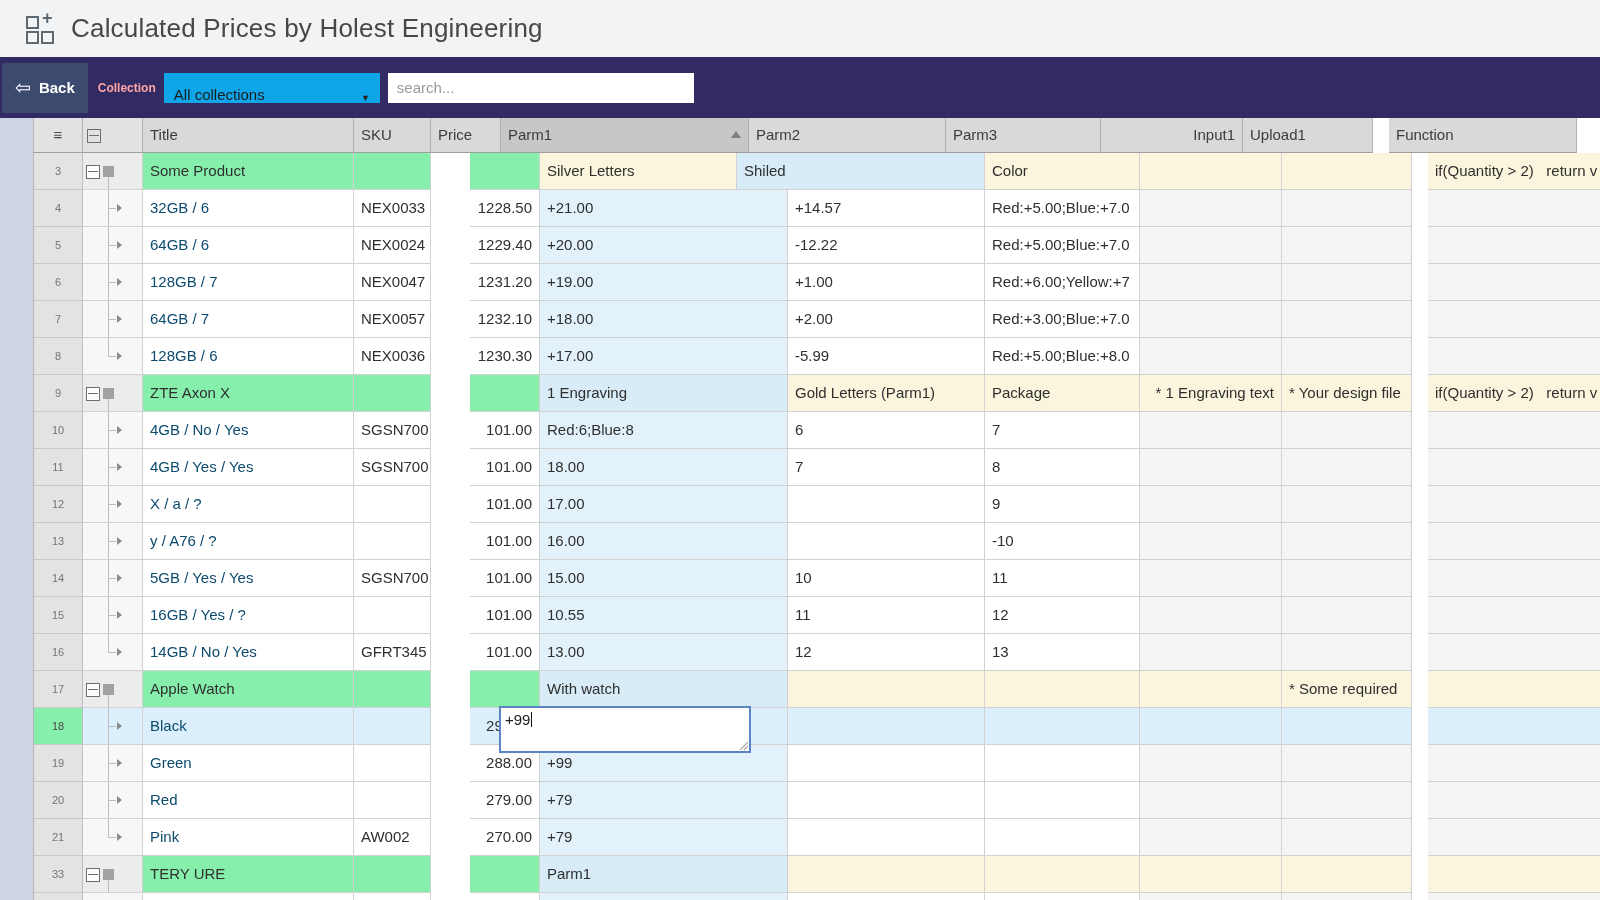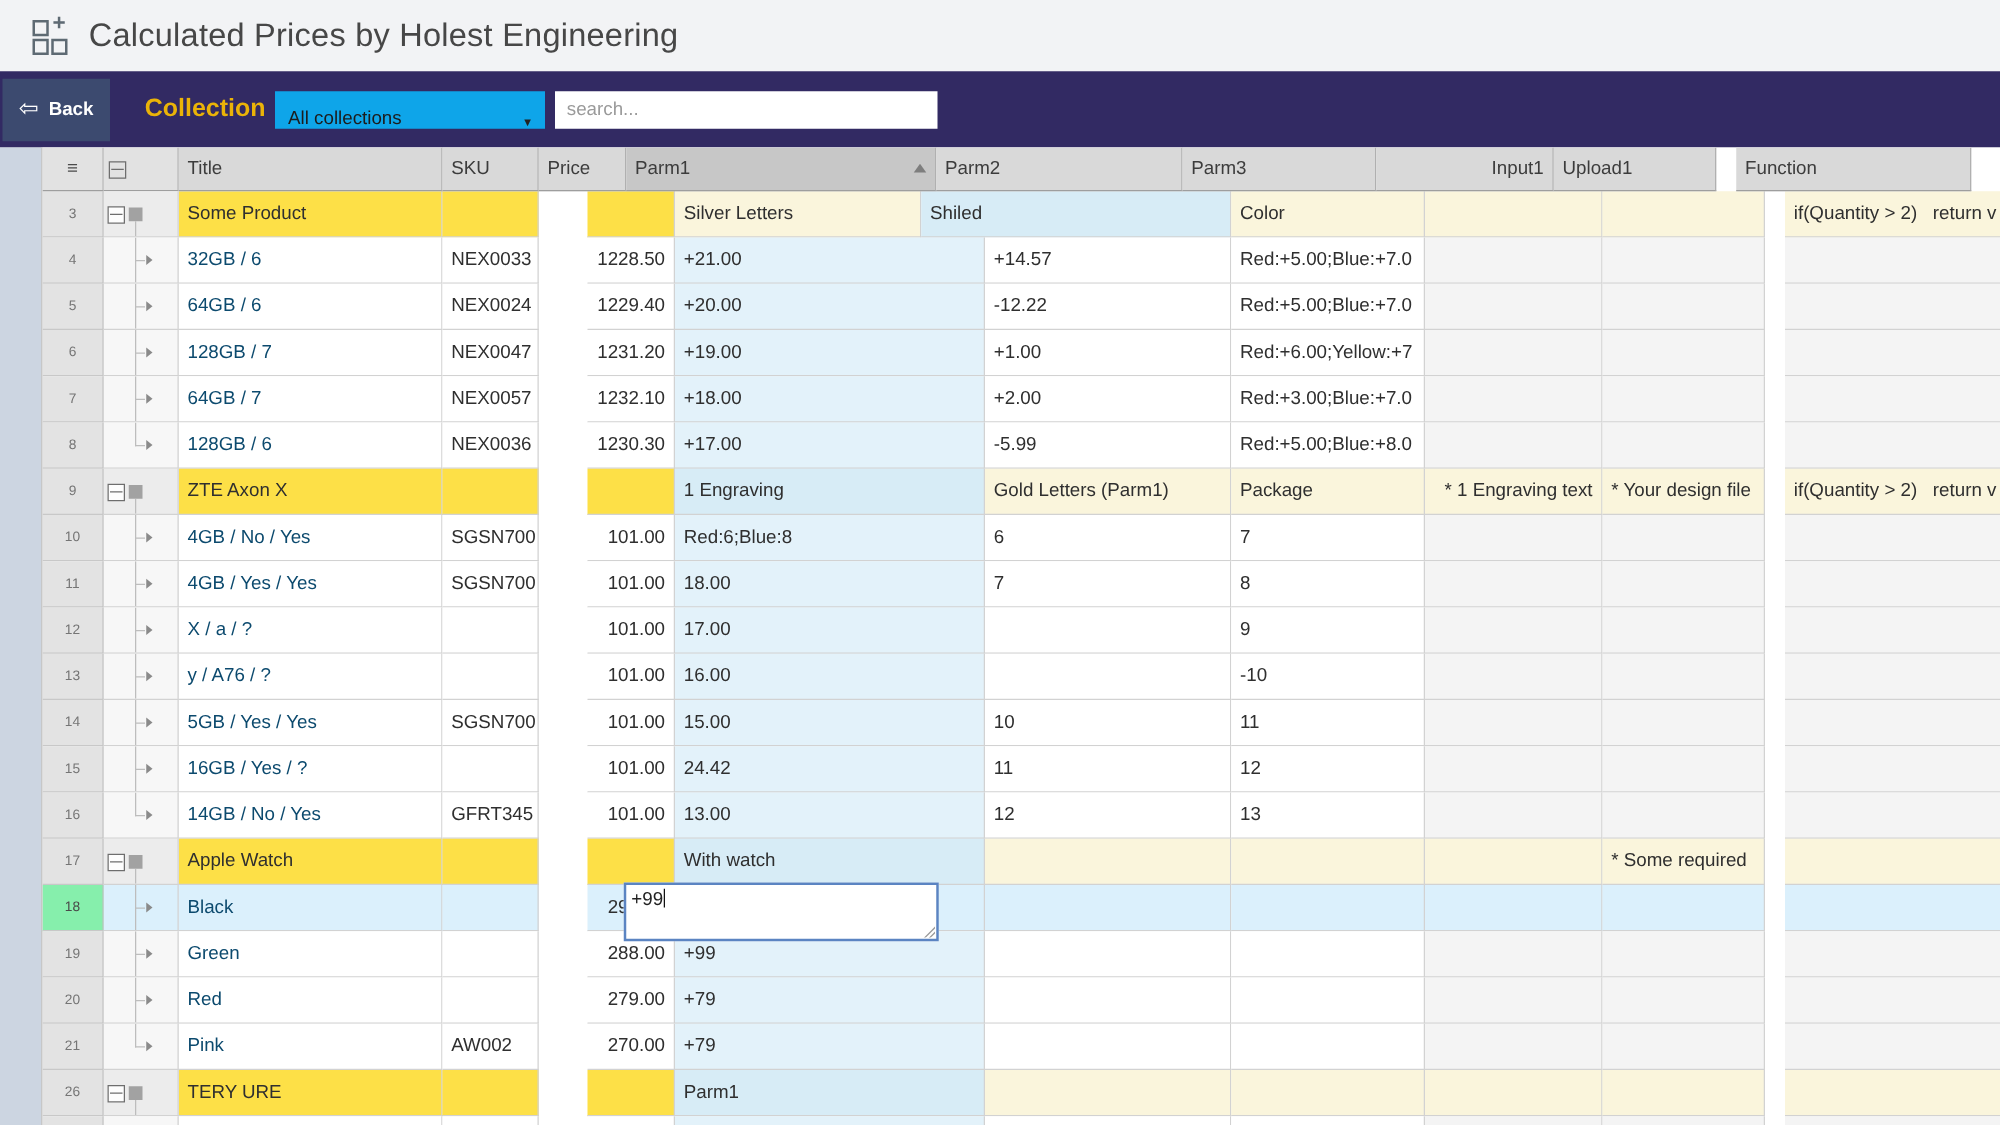--- a/index.html
+++ b/index.html
@@ -18,21 +18,21 @@
   .app-icon .plus { position:absolute; left:17px; top:-5px; font-size:18px; font-weight:bold; color:#5e6a73; }
   .page-title { font-size:26px; font-weight:400; color:#474747; letter-spacing:0.2px; }
 
   
   .toolbar { position:absolute; top:57px; left:0; width:1600px; height:61px;
              background:#322a63; display:flex; align-items:center; }
   .back-btn { margin-left:2px; height:50px; background:#3c4a6f; color:#fff; border:none;
               font-family:"Liberation Sans", sans-serif; font-size:15px; font-weight:bold;
               display:flex; align-items:center; gap:8px; padding:0 13px; cursor:pointer; }
   .back-arrow { font-size:19px; line-height:1; font-weight:normal; }
-  .collection-label { color:#eab308; font-weight:bold; font-size:20px; margin-left:28px; }
+  .collection-label { color:#fca5a5; font-weight:bold; font-size:12px; margin-left:10px; }
   .select { margin-left:8px; width:216px; height:30px; background:#0ea5e9; display:flex;
             align-items:flex-end; justify-content:space-between; padding:0 10px; font-size:15px;
             color:#1c1c1c; box-sizing:border-box; cursor:default; }
   .select .caret { font-size:9px; color:#222; }
   .search { margin-left:8px; width:306px; height:30px; border:none; padding:0 9px; font-size:15px;
             box-sizing:border-box; font-family:"Liberation Sans", sans-serif; }
   .search::placeholder { color:#9a9a9a; }
 
   
   .side-strip { position:absolute; top:118px; left:0; width:33px; height:782px; background:#ccd5e1; }
@@ -60,21 +60,21 @@
   .cell { box-sizing:border-box; border-right:1px solid #d2d2d2; border-bottom:1px solid #d2d2d2;
           line-height:36px; font-size:15px; color:#2f2f2f; padding:0 7px; overflow:hidden;
           white-space:pre; flex:0 0 auto; background:#fff; }
   .cell.rh { background:#e3e3e3; border-right:1px solid #bdbdbd; border-bottom:1px solid #c8c8c8;
              color:#757575; font-size:11px; text-align:center; padding:0; }
   .cell.ic { padding:0; position:relative; }
   .price { text-align:right;margin-left:39px; }
 
   .parent .ic { background:#ececec; }
   .child  .ic { background:#f7f7f7; }
-  .parent .c-title, .parent .c-sku, .parent .c-price { background:#fde047; }
+  .parent .c-title, .parent .c-sku, .parent .c-price { background:#86efac; }
   .parent .c-p1 { background:#d7ecf6; }
   .parent .c-p2, .parent .c-p3, .parent .aux { background:#faf5dc; }
   .child .c-p1 { background:#e3f2fa; }
   .child .aux  { background:#f4f4f4; }
   .child .c-title { color:#0c4a6e; }
   .sel .cell { background:#dbf0fc; }
   .sel .cell.rh { background:#86efac; color:#4a4a4a; }
   .sel .ic { background:#dbf0fc; }
 
   
@@ -305,21 +305,21 @@
           <div class="cell c-i1 aux"></div>
           <div class="cell c-u1 aux"></div>
           <div class="cell c-fn aux"></div>
         </div>
         <div class="row child">
           <div class="cell c-rh rh">15</div>
           <div class="cell c-ic ic"><div class="vline full"></div><div class="hstub"></div><div class="tri"></div></div>
           <div class="cell c-title">16GB / Yes / ?</div>
           <div class="cell c-sku"></div>
           <div class="cell c-price price">101.00</div>
-          <div class="cell c-p1">24.42</div>
+          <div class="cell c-p1">10.55</div>
           <div class="cell c-p2">11</div>
           <div class="cell c-p3">12</div>
           <div class="cell c-i1 aux"></div>
           <div class="cell c-u1 aux"></div>
           <div class="cell c-fn aux"></div>
         </div>
         <div class="row child">
           <div class="cell c-rh rh">16</div>
           <div class="cell c-ic ic"><div class="vline half"></div><div class="hstub"></div><div class="tri"></div></div>
           <div class="cell c-title">14GB / No / Yes</div>
@@ -391,21 +391,21 @@
           <div class="cell c-sku">AW002</div>
           <div class="cell c-price price">270.00</div>
           <div class="cell c-p1">+79</div>
           <div class="cell c-p2"></div>
           <div class="cell c-p3"></div>
           <div class="cell c-i1 aux"></div>
           <div class="cell c-u1 aux"></div>
           <div class="cell c-fn aux"></div>
         </div>
         <div class="row parent">
-          <div class="cell c-rh rh">26</div>
+          <div class="cell c-rh rh">33</div>
           <div class="cell c-ic ic"><div class="cbox"></div><div class="gsq"></div><div class="vline vb"></div></div>
           <div class="cell c-title">TERY URE</div>
           <div class="cell c-sku"></div>
           <div class="cell c-price price"></div>
           <div class="cell c-p1">Parm1</div>
           <div class="cell c-p2"></div>
           <div class="cell c-p3"></div>
           <div class="cell c-i1 aux"></div>
           <div class="cell c-u1 aux"></div>
           <div class="cell c-fn aux"></div>

